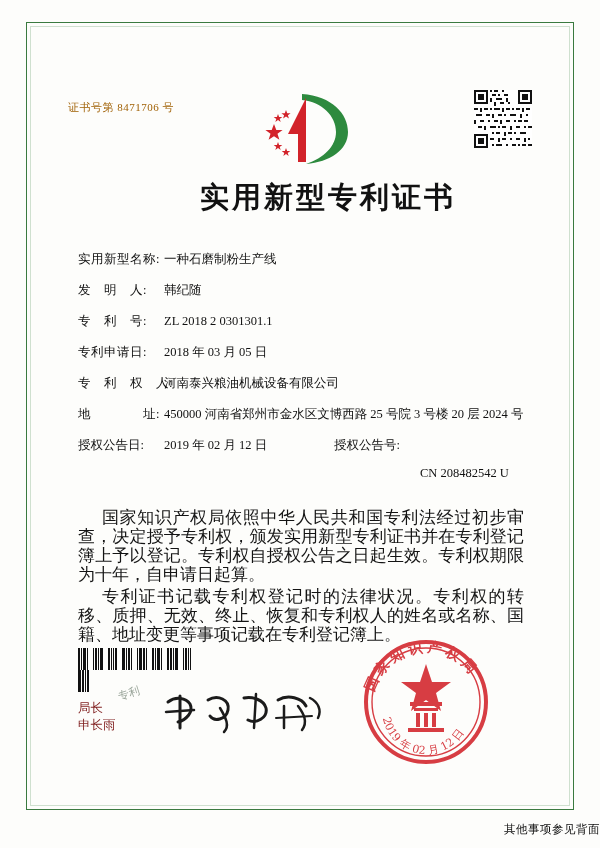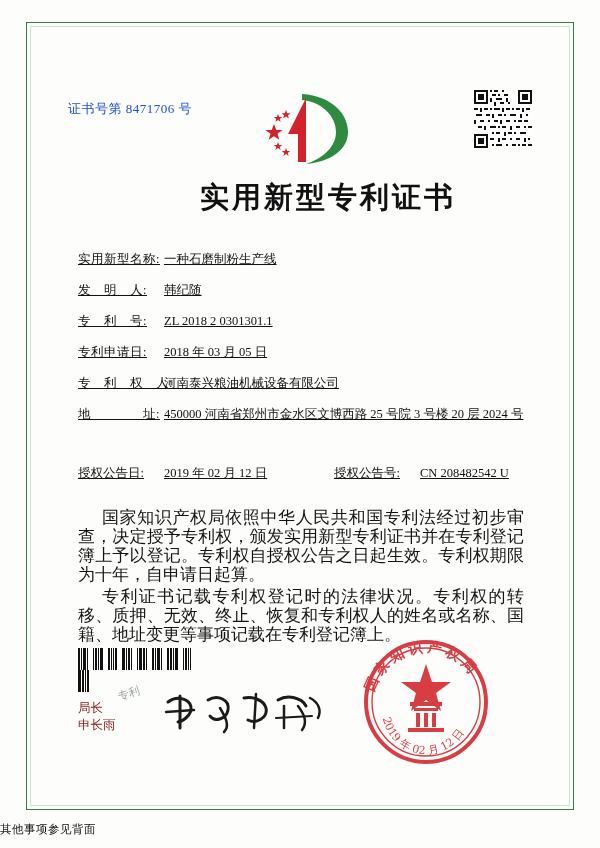--- a/index.html
+++ b/index.html
@@ -42,23 +42,23 @@
     height: 780px;
     border: 1px solid #cfe0cf;
     box-sizing: border-box;
   }
 
   
   .cert-number {
     position: absolute;
     left: 68px;
     top: 100px;
-    font-size: 13px;
+    font-size: 11px;
     letter-spacing: 0.5px;
-    color: #1d4ed8;
+    color: #a16207;
     white-space: nowrap;
   }
 
   
   .logo {
     position: absolute;
     left: 244px;
     top: 88px;
     width: 112px;
     height: 80px;
@@ -90,46 +90,44 @@
 
   
   .fields {
     position: absolute;
     left: 78px;
     top: 250px;
     width: 448px;
   }
   .field-row {
     display: flex;
-    align-items: flex-end;
+    align-items: flex-start;
     margin-bottom: 13px;
     font-size: 12.5px;
     line-height: 18px;
-    text-decoration: underline;
   }
   .field-label {
     width: 86px;
     flex: 0 0 86px;
     letter-spacing: 0.5px;
     white-space: nowrap;
     color: #111;
   }
   .field-value {
     flex: 1;
     color: #111;
     word-break: break-all;
   }
   .field-row.dual {
     justify-content: flex-start;
   }
   .dual-left-label {
     width: 86px;
     flex: 0 0 86px;
     white-space: nowrap;
-    margin-top: 10px;
   }
   .dual-left-value {
     width: 170px;
     flex: 0 0 170px;
   }
   .dual-right-label {
     width: 86px;
     flex: 0 0 86px;
     white-space: nowrap;
   }
@@ -207,21 +205,21 @@
     width: 600px;
     text-align: center;
     font-size: 11.5px;
     color: #111;
   }
   .footnote {
     position: absolute;
     left: 0;
     top: 822px;
     width: 600px;
-    text-align: left;
+    text-align: right;
     font-size: 11.5px;
     color: #111;
     letter-spacing: 0.5px;
   }
 
   
   .smudge {
     position: absolute;
     left: 118px;
     top: 686px;

